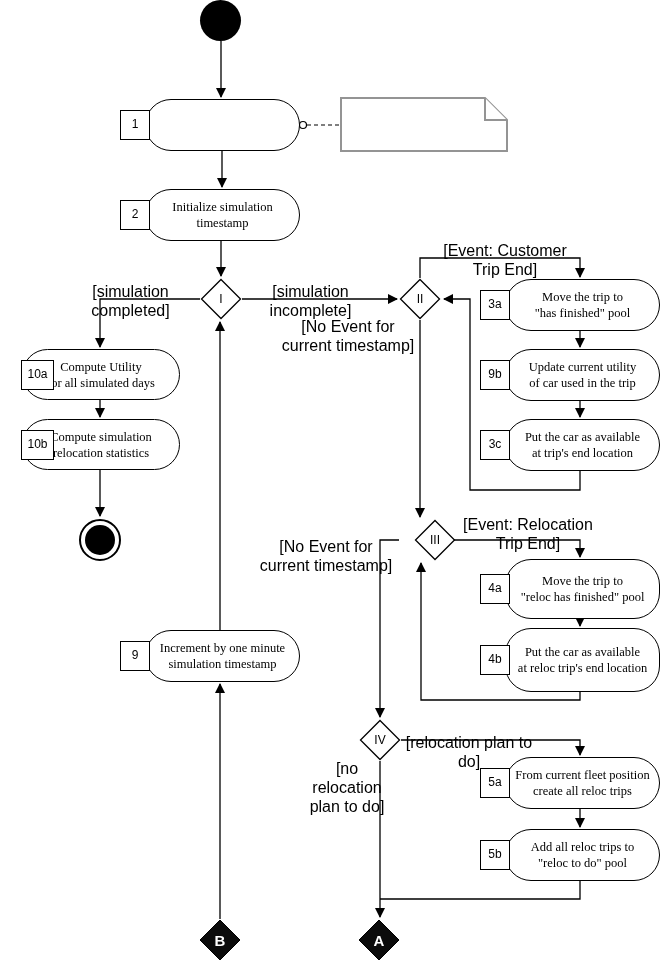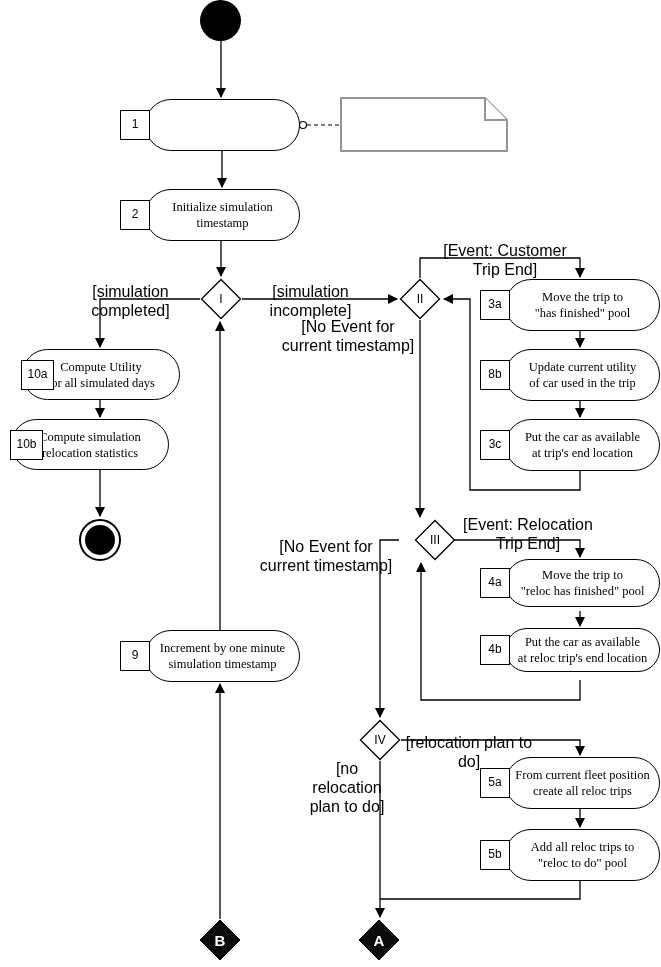--- a/index.html
+++ b/index.html
@@ -100,35 +100,35 @@
     <span class="badge">2</span>
     <span class="activity-label">Initialize simulation
 timestamp</span>
   </div>
   <div class="node activity" style="left:505px;top:279px;width:155px;height:52px;">
     <span class="badge">3a</span>
     <span class="activity-label">Move the trip to
 "has finished" pool</span>
   </div>
   <div class="node activity" style="left:505px;top:349px;width:155px;height:52px;">
-    <span class="badge">8b</span>
+    <span class="badge">9b</span>
     <span class="activity-label">Update current utility
 of car used in the trip</span>
   </div>
   <div class="node activity" style="left:505px;top:419px;width:155px;height:52px;">
     <span class="badge">3c</span>
     <span class="activity-label">Put the car as available
 at trip's end location</span>
   </div>
-  <div class="node activity" style="left:505px;top:559px;width:155px;height:48px;align-items:center;">
+  <div class="node activity" style="left:505px;top:559px;width:155px;height:60px;align-items:center;">
     <span class="badge">4a</span>
     <span class="activity-label">Move the trip to
 "reloc has finished" pool</span>
   </div>
-  <div class="node activity" style="left:505px;top:628px;width:155px;height:44px;">
+  <div class="node activity" style="left:505px;top:628px;width:155px;height:64px;">
     <span class="badge">4b</span>
     <span class="activity-label">Put the car as available
 at reloc trip's end location</span>
   </div>
   <div class="node activity" style="left:505px;top:757px;width:155px;height:52px;">
     <span class="badge">5a</span>
     <span class="activity-label">From current fleet position
 create all reloc trips</span>
   </div>
   <div class="node activity" style="left:505px;top:829px;width:155px;height:52px;">
@@ -139,21 +139,21 @@
   <div class="node activity" style="left:145px;top:630px;width:155px;height:52px;">
     <span class="badge">9</span>
     <span class="activity-label">Increment by one minute
 simulation timestamp</span>
   </div>
   <div class="node activity" style="left:22px;top:349px;width:158px;height:51px;">
     <span class="badge wide">10a</span>
     <span class="activity-label">Compute Utility
 for all simulated days</span>
   </div>
-  <div class="node activity" style="left:11px;top:419px;width:158px;height:51px;">
+  <div class="node activity" style="left:22px;top:419px;width:158px;height:51px;">
     <span class="badge wide">10b</span>
     <span class="activity-label">Compute simulation
 relocation statistics</span>
   </div>
 
   <div class="node decision" style="left:200px;top:278px;">
     <svg width="42" height="42">
         <polygon points="21,1.5 40.5,21 21,40.5 1.5,21" fill="#fff" stroke="#000" stroke-width="1.3"></polygon>
       </svg>
     <span class="diamond-label">I</span>

